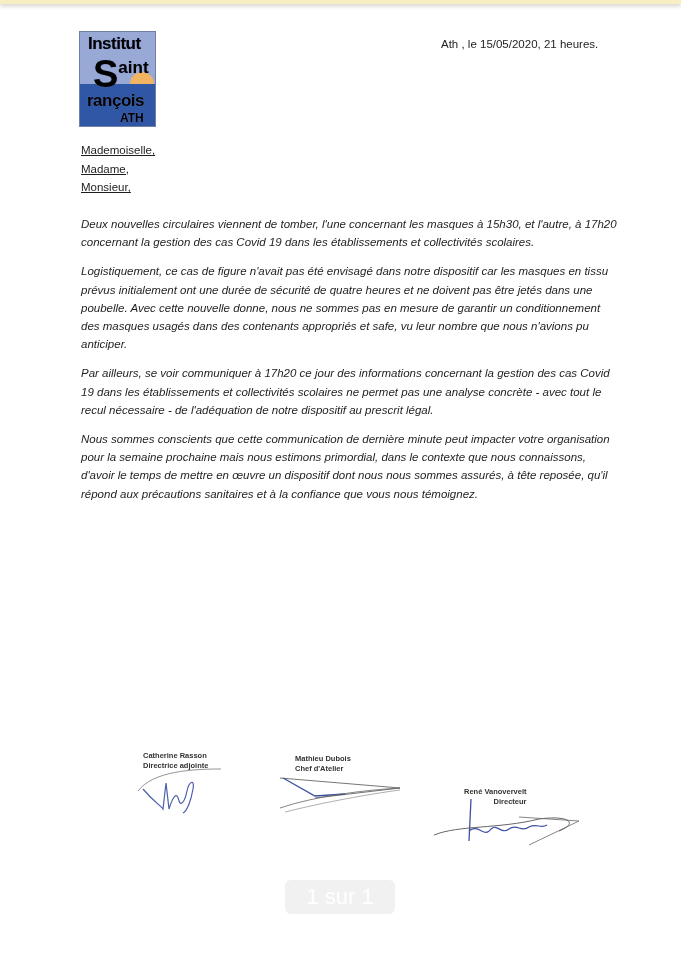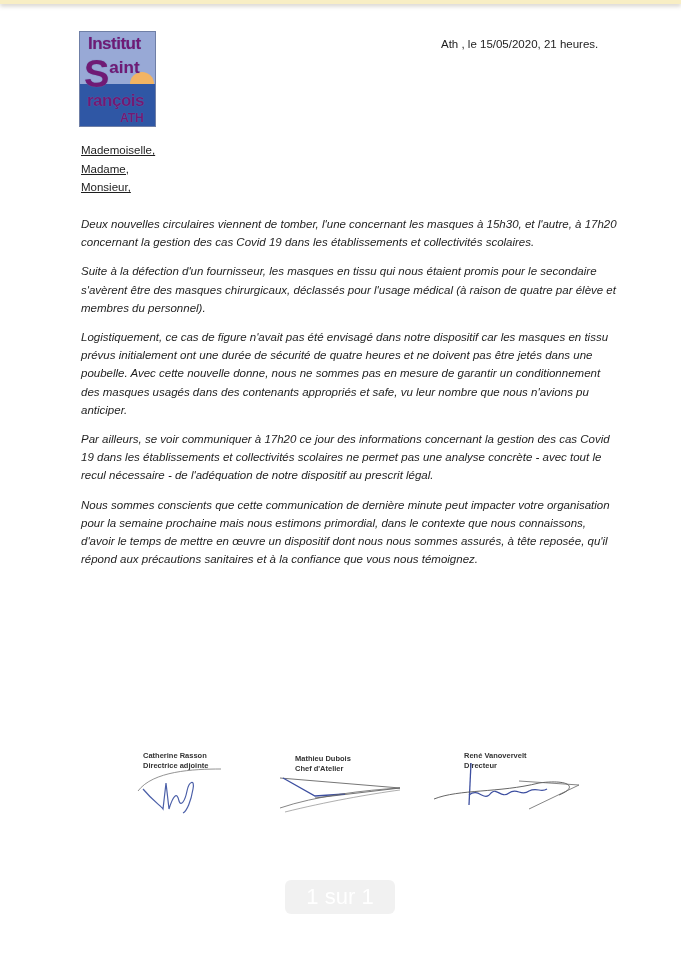--- a/index.html
+++ b/index.html
@@ -22,27 +22,27 @@
   }
   .logo .sun {
     position: absolute; left: 50px; top: 40px; width: 24px; height: 24px; border-radius: 50%;
     background: #f2b463;
   }
   .logo .sea {
     position: absolute; left: 0; top: 52px; width: 75px; height: 42px;
     background: #2f57a5;
   }
   .logo .t {
-    position: absolute; color: #701a75; font-weight: bold;
+    position: absolute; color: #000000; font-weight: bold;
     font-family: "Liberation Sans", sans-serif;
     text-shadow: 0 0 1px #6a7ab0;
     white-space: nowrap;
   }
   .logo .l1 { left: 8px; top: 2px; font-size: 17px; letter-spacing: -0.5px; }
-  .logo .l2 { left: 4px; top: 21px; font-size: 17px; }
+  .logo .l2 { left: 13px; top: 21px; font-size: 17px; }
   .logo .l2 .bigS { font-size: 38px; vertical-align: -14px; }
   .logo .l3 { left: 7px; top: 59px; font-size: 17px; letter-spacing: -0.5px; }
   .logo .l4 { left: 40px; top: 79px; font-size: 12px; }
   .date {
     position: absolute; left: 441px; top: 38px; font-size: 11.5px; white-space: nowrap;
   }
   .salutation {
     position: absolute; left: 81px; top: 141px; font-size: 11.5px; line-height: 18.5px; text-decoration: underline;
   }
   .body-text {
@@ -78,21 +78,20 @@
 <div class="date">Ath , le 15/05/2020, 21 heures.</div>
 
 <div class="salutation">
   <div>Mademoiselle,</div>
   <div>Madame,</div>
   <div>Monsieur,</div>
 </div>
 
 <div class="body-text">
   <p>Deux nouvelles circulaires viennent de tomber, l'une concernant les masques à 15h30, et l'autre, à 17h20 concernant la gestion des cas Covid 19 dans les établissements et collectivités scolaires.</p>
-  <p>Suite à la défection d'un fournisseur, les masques en tissu qui nous étaient promis pour le secondaire s'avèrent être des masques chirurgicaux, déclassés pour l'usage médical (à raison de quatre par élève et membres du personnel).</p>
   <p>Logistiquement, ce cas de figure n'avait pas été envisagé dans notre dispositif car les masques en tissu prévus initialement ont une durée de sécurité de quatre heures et ne doivent pas être jetés dans une poubelle. Avec cette nouvelle donne, nous ne sommes pas en mesure de garantir un conditionnement des masques usagés dans des contenants appropriés et safe, vu leur nombre que nous n'avions pu anticiper.</p>
   <p>Par ailleurs, se voir communiquer à 17h20 ce jour des informations concernant la gestion des cas Covid 19 dans les établissements et collectivités scolaires ne permet pas une analyse concrète - avec tout le recul nécessaire - de l'adéquation de notre dispositif au prescrit légal.</p>
   <p>Nous sommes conscients que cette communication de dernière minute peut impacter votre organisation pour la semaine prochaine mais nous estimons primordial, dans le contexte que nous connaissons, d'avoir le temps de mettre en œuvre un dispositif dont nous nous sommes assurés, à tête reposée, qu'il répond aux précautions sanitaires et à la confiance que vous nous témoignez.</p>
 </div>
 
 <div class="sig-block" style="left:119px; top:751px;">
   <div>Catherine Rasson</div>
   <div>Directrice adjointe</div>
   <svg style="left:-10px; top:10px;" width="90" height="60">
     <path d="M5 30 C 20 10, 60 8, 88 8" stroke="#777" stroke-width="0.8" fill="none"></path>
@@ -104,21 +103,21 @@
   <div>Mathieu Dubois</div>
   <div>Chef d'Atelier</div>
   <svg style="left:-20px; top:12px;" width="130" height="50">
     <path d="M5 12 L 125 22 L 40 32" stroke="#666" stroke-width="0.9" fill="none"></path>
     <path d="M8 12 L 40 30 L 70 28" stroke="#3d4fa0" stroke-width="1.3" fill="none"></path>
     <path d="M5 42 C 40 30, 90 24, 125 22" stroke="#666" stroke-width="0.8" fill="none"></path>
     <path d="M10 46 C 50 36, 95 28, 125 24" stroke="#777" stroke-width="0.6" fill="none"></path>
   </svg>
 </div>
 
-<div class="sig-block" style="left:440px; top:751px;">
+<div class="sig-block" style="left:440px; top:787px;text-align:right;">
   <div>René Vanovervelt</div>
   <div>Directeur</div>
   <svg style="left:-35px; top:8px;" width="160" height="60">
     <path d="M42 4 L 40 46" stroke="#3d4fa0" stroke-width="1.3" fill="none"></path>
     <path d="M5 40 C 30 30, 70 34, 110 24 C 140 20, 150 28, 130 36" stroke="#555" stroke-width="0.9" fill="none"></path>
     <path d="M40 36 C 50 28, 55 44, 62 34 C 68 28, 72 40, 80 34 C 88 28, 92 38, 100 32 C 108 28, 112 34, 118 30" stroke="#3d4fa0" stroke-width="1.2" fill="none"></path>
     <path d="M90 22 L 150 26 L 100 50" stroke="#666" stroke-width="0.8" fill="none"></path>
   </svg>
 </div>
 

